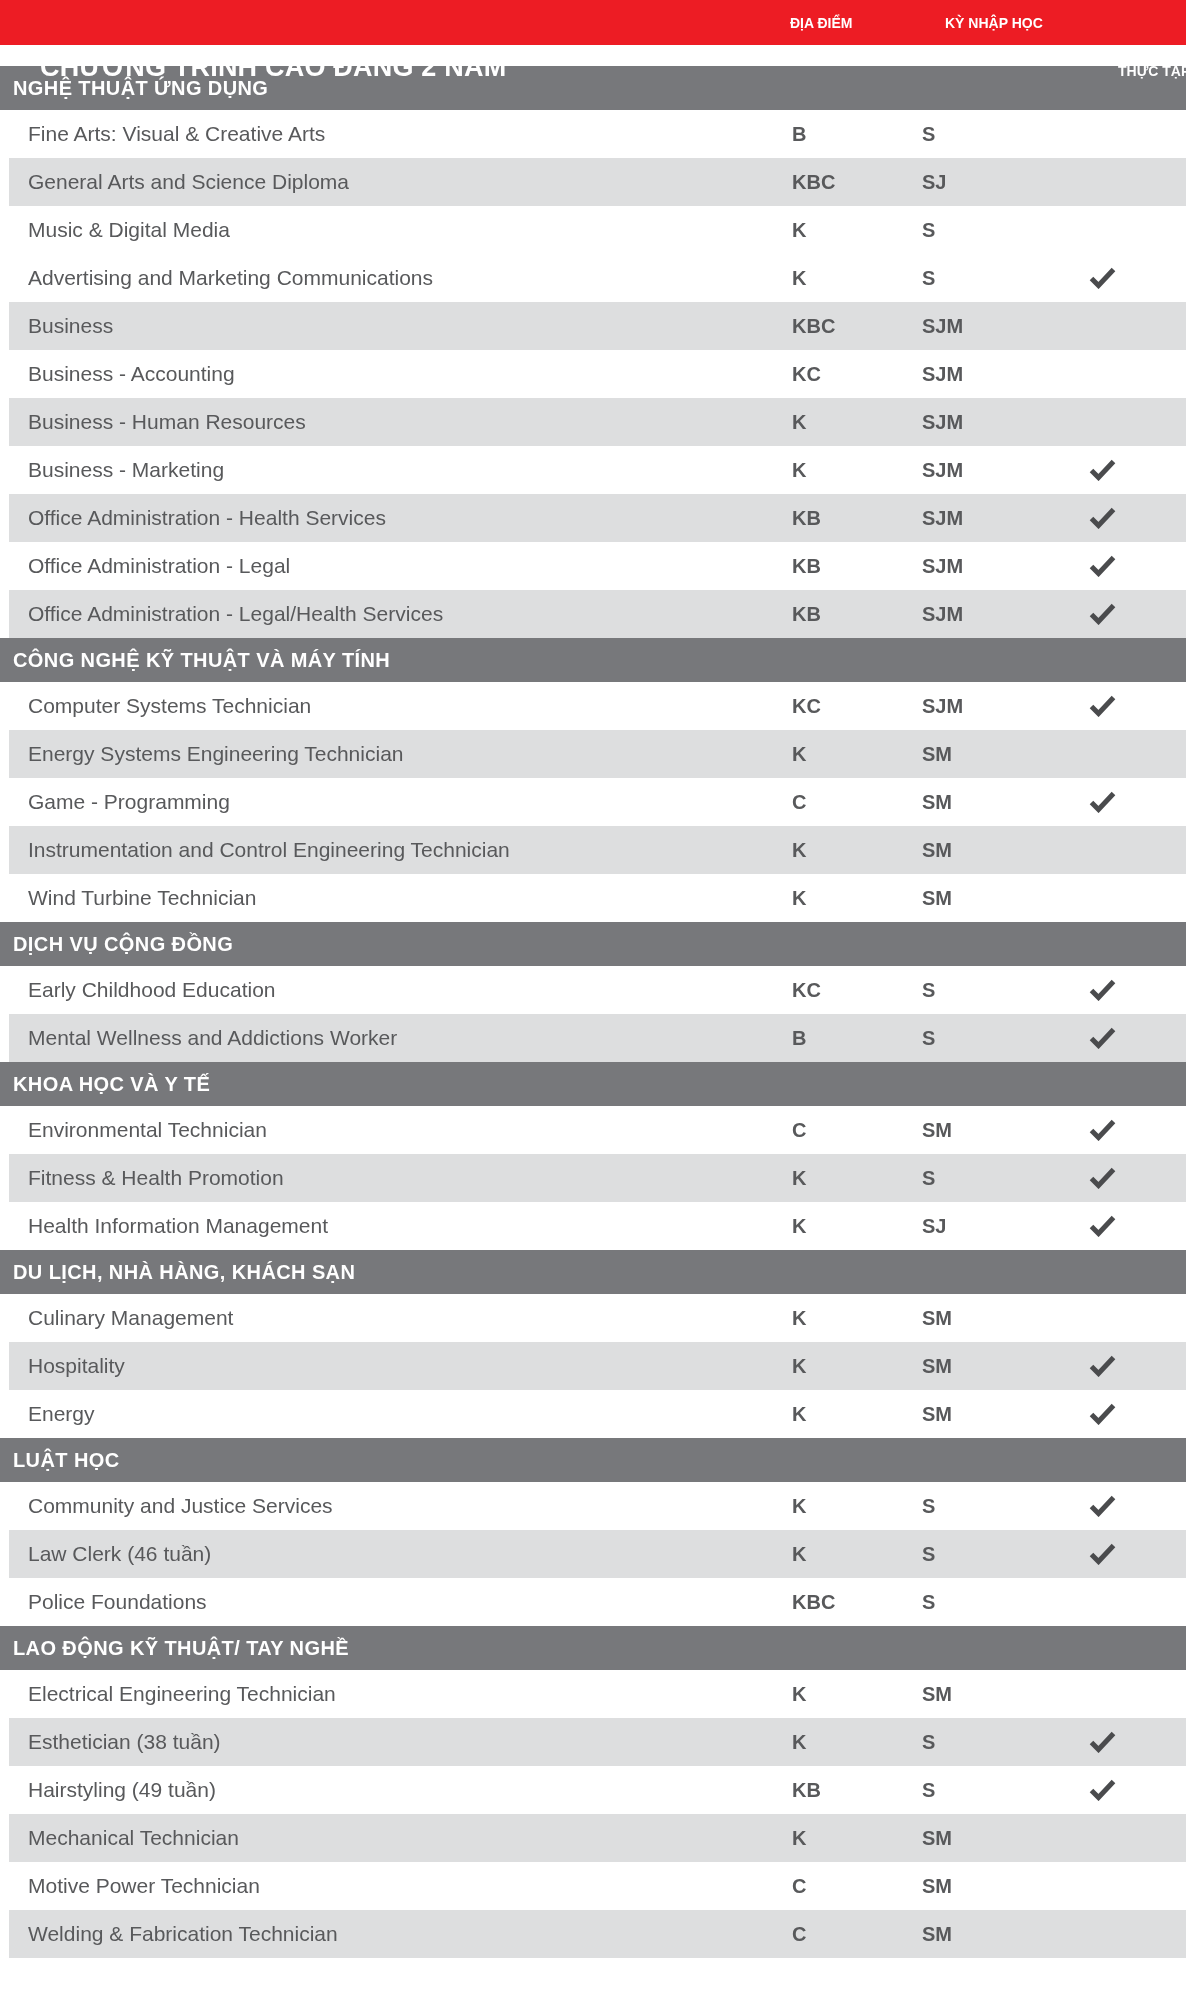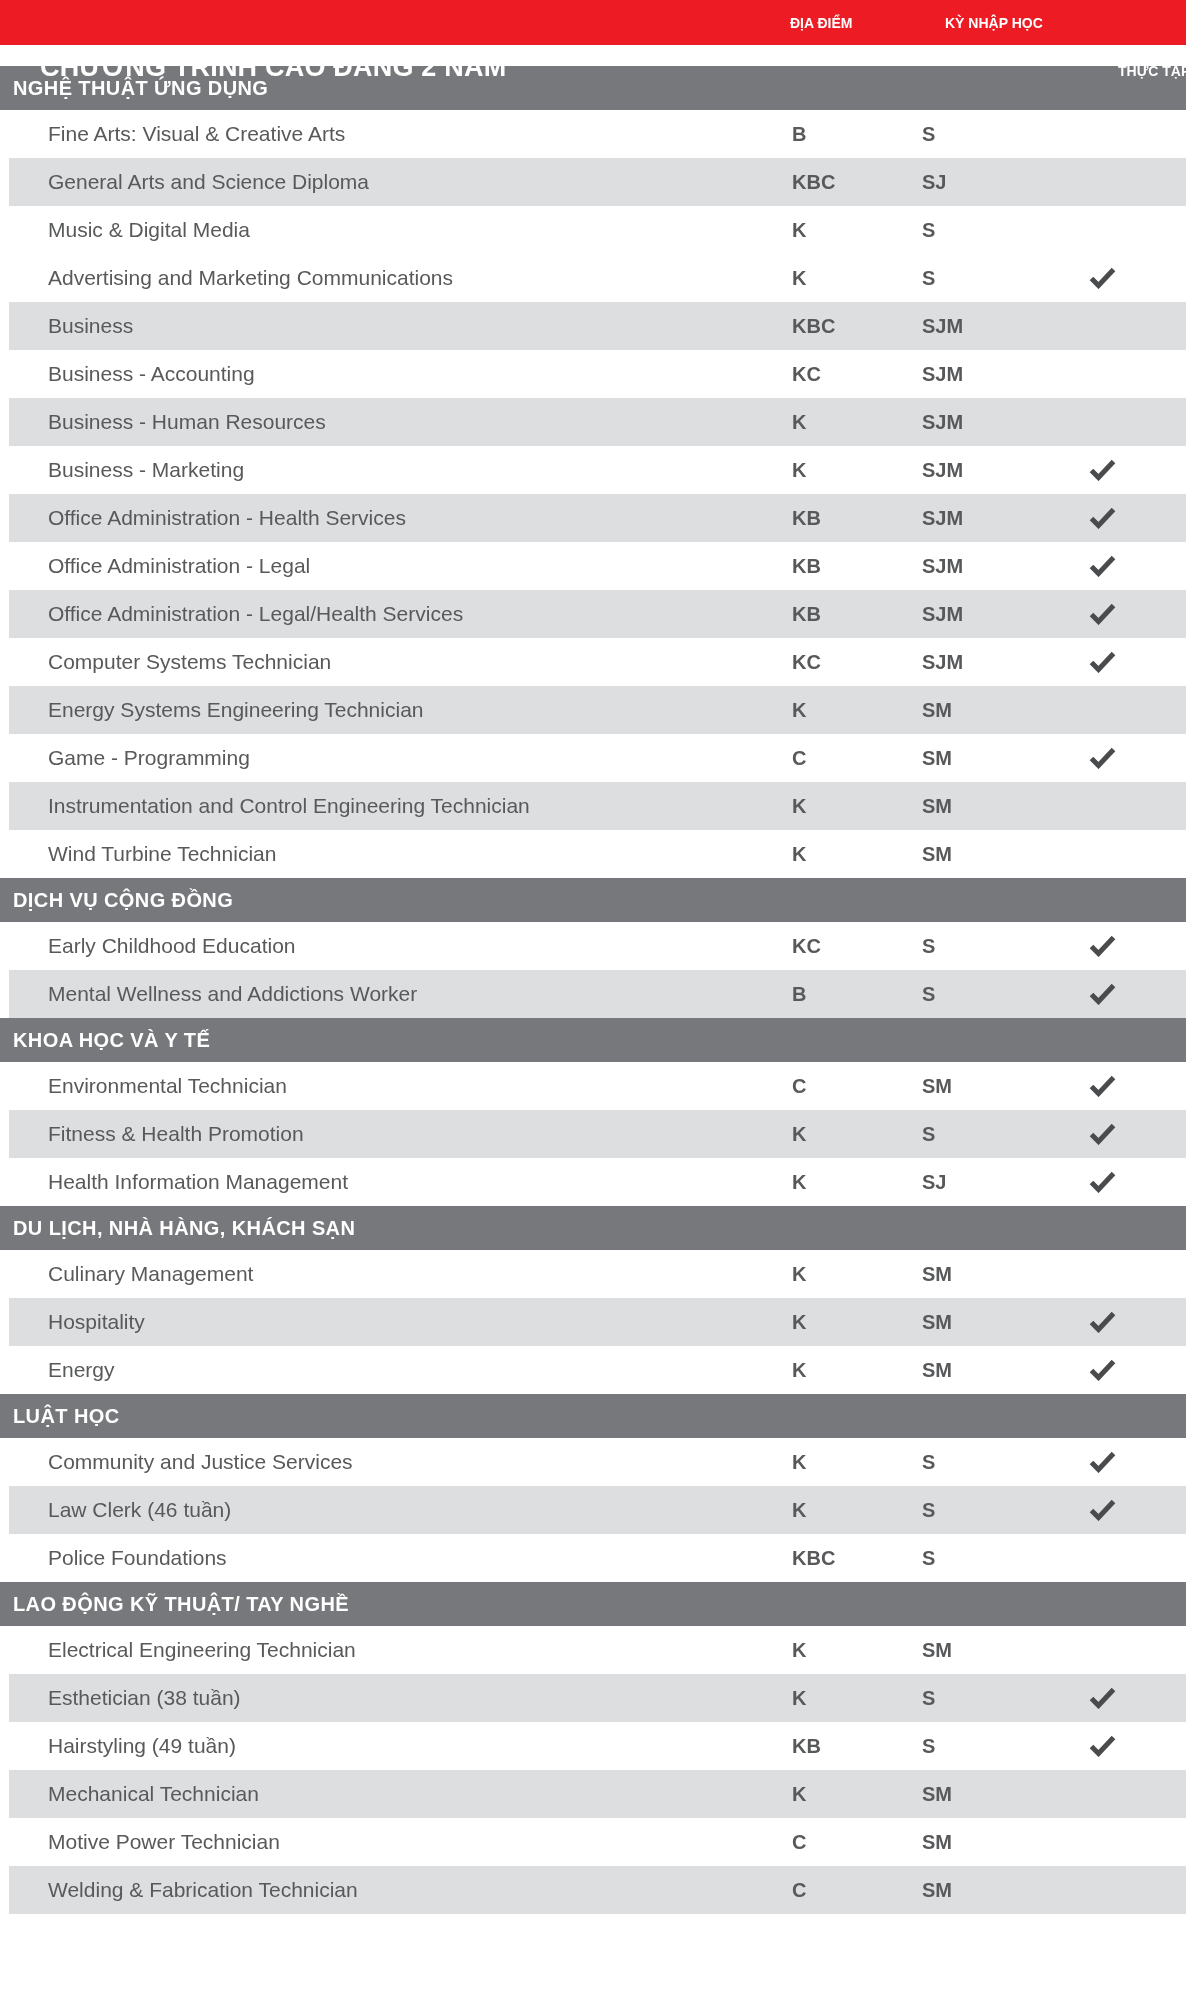--- a/index.html
+++ b/index.html
@@ -64,21 +64,20 @@
   .row span {
     position: absolute;
     top: 50%;
     transform: translateY(-50%);
     color: #58595B;
     white-space: nowrap;
   }
   .row .name {
     left: 28px;
     font-size: 21px;
-    margin-left: 20px;
   }
   .row .loc {
     left: 792px;
     font-size: 20px;
     font-weight: bold;
   }
   .row .intake {
     left: 922px;
     font-size: 20px;
     font-weight: bold;
@@ -165,20 +164,21 @@
           </svg></span>
       </div>
       <div class="row striped">
         <span class="name">Office Administration - Legal/Health Services</span>
         <span class="loc">KB</span>
         <span class="intake">SJM</span>
         <span class="coop"><svg width="27" height="22" viewBox="0 0 27 22">
             <path d="M2.5 11.5 L9.5 18.5 L24.5 2.5" fill="none" stroke="#4A4B4D" stroke-width="5"></path>
           </svg></span>
       </div>
+      <div class="section-bar">CÔNG NGHỆ KỸ THUẬT VÀ MÁY TÍNH</div>
       <div class="row">
         <span class="name">Computer Systems Technician</span>
         <span class="loc">KC</span>
         <span class="intake">SJM</span>
         <span class="coop"><svg width="27" height="22" viewBox="0 0 27 22">
             <path d="M2.5 11.5 L9.5 18.5 L24.5 2.5" fill="none" stroke="#4A4B4D" stroke-width="5"></path>
           </svg></span>
       </div>
       <div class="row striped">
         <span class="name">Energy Systems Engineering Technician</span>

